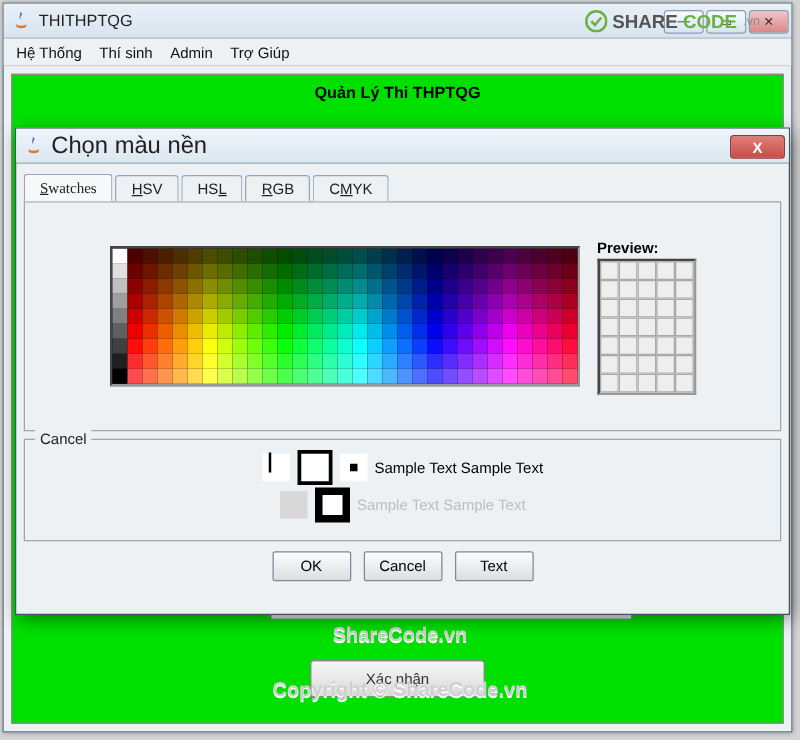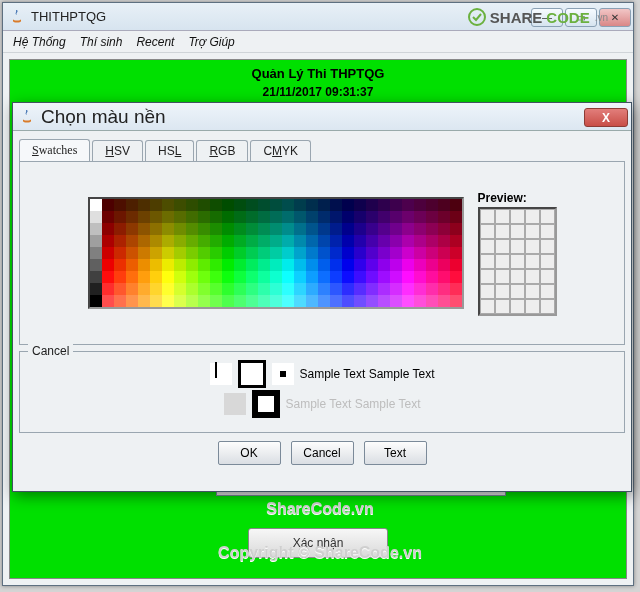--- a/index.html
+++ b/index.html
@@ -37,21 +37,21 @@
     background: linear-gradient(#f7fbff,#d6e4ef);
     display:flex;align-items:center;justify-content:center;
     font-size:10px;color:#333;
   }
   .wbtn.close { background: linear-gradient(#f2c6c6,#d98787); }
   .menu-main {
     height:22px;display:flex;align-items:center;gap:14px;
     padding:0 10px;color:#111;background:#eef1f3;
     border-bottom:1px solid #cfd4d8;
   }
-  .menu-main span{cursor:default;font-style:italic;}
+  .menu-main span{cursor:default;}
   .body-green {
     position:absolute;left:6px;top:56px;right:6px;bottom:6px;
     background:#00e000; border:1px solid #888;
     display:flex;flex-direction:column;align-items:center;
     padding-top:6px;
   }
   .body-green .gheader {
     color:#000;font-weight:bold;font-size:13px;text-align:center;
   }
   .body-green .gdate {
@@ -183,26 +183,25 @@
     <div class="t">THITHPTQG</div>
     <div class="wbtns">
       <div class="wbtn">—</div>
       <div class="wbtn">▭</div>
       <div class="wbtn close">✕</div>
     </div>
   </div>
   <div class="menu-main">
     <span>Hệ Thống</span>
     <span>Thí sinh</span>
-    <span>Recent</span>
+    <span>Admin</span>
     <span>Trợ Giúp</span>
   </div>
   <div class="body-green">
     <div class="gheader">Quản Lý Thi THPTQG</div>
-    <div class="gdate">21/11/2017 09:31:37</div>
     <div style="flex:1"></div>
     <div class="form-row" style="margin-bottom:8px;">
       <span>Trường THPT</span>
       <div class="combo">
         <span>01-012 - THPT Chuyên Nguyễn Huệ</span>
         <span class="arrow">▼</span>
       </div>
     </div>
     <div class="big-buttons" style="margin-bottom:20px;">
       <div class="big-btn">Xác nhận</div>

